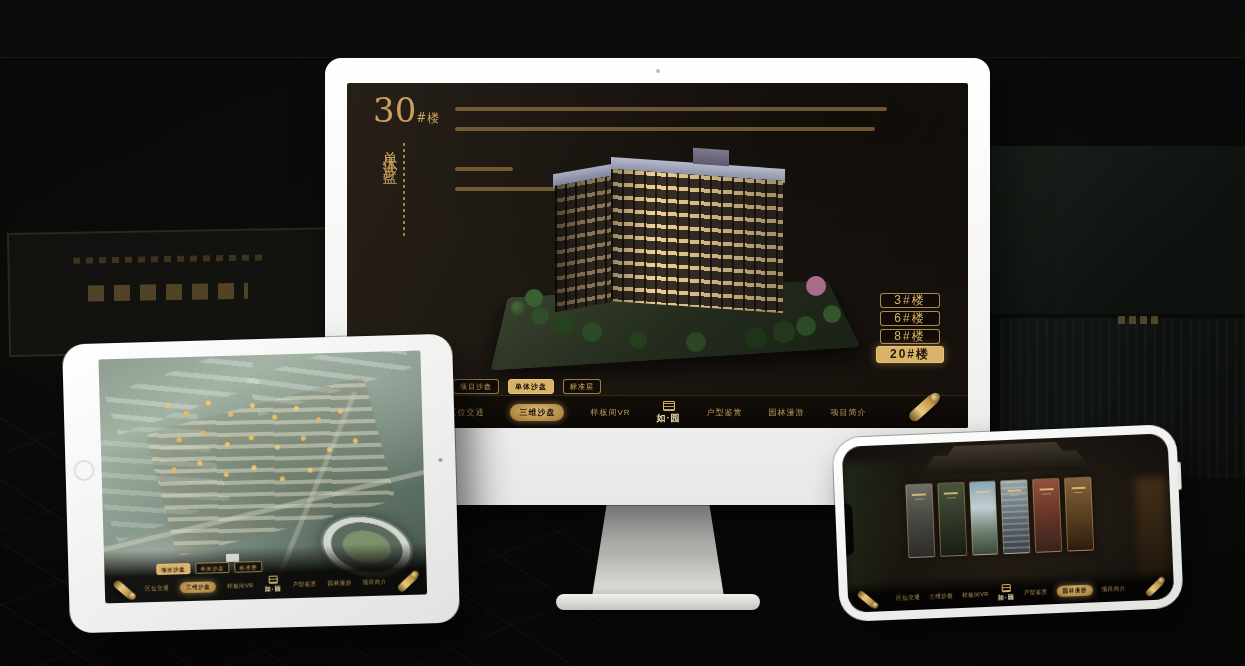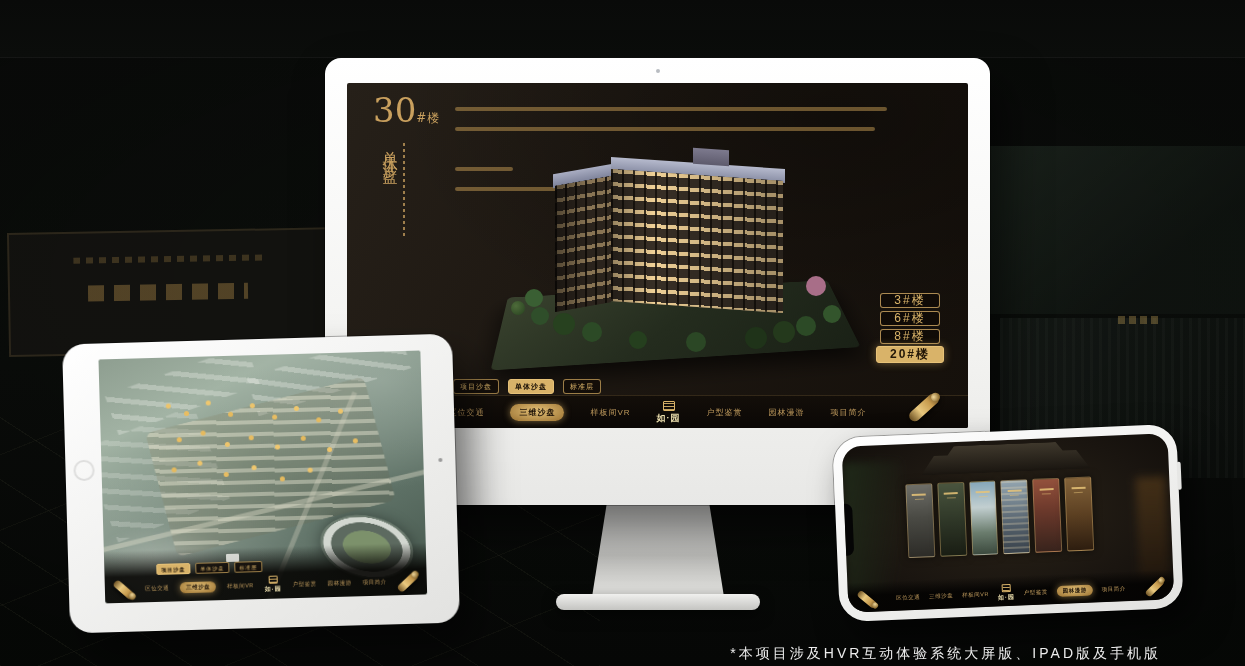--- a/index.html
+++ b/index.html
@@ -382,14 +382,13 @@
           <span class="nav-item">户型鉴赏</span>
           <span class="nav-item active">园林漫游</span>
           <span class="nav-item">项目简介</span>
         </div>
         <span class="scroll scroll-r"></span>
       </div>
       <div class="notch"></div>
     </div>
   </div>
 
-  <div class="footnote">*本项目涉及HVR互动体验系统大屏版、IPAD版及手机版</div>
 </div>
 
 </body></html>

